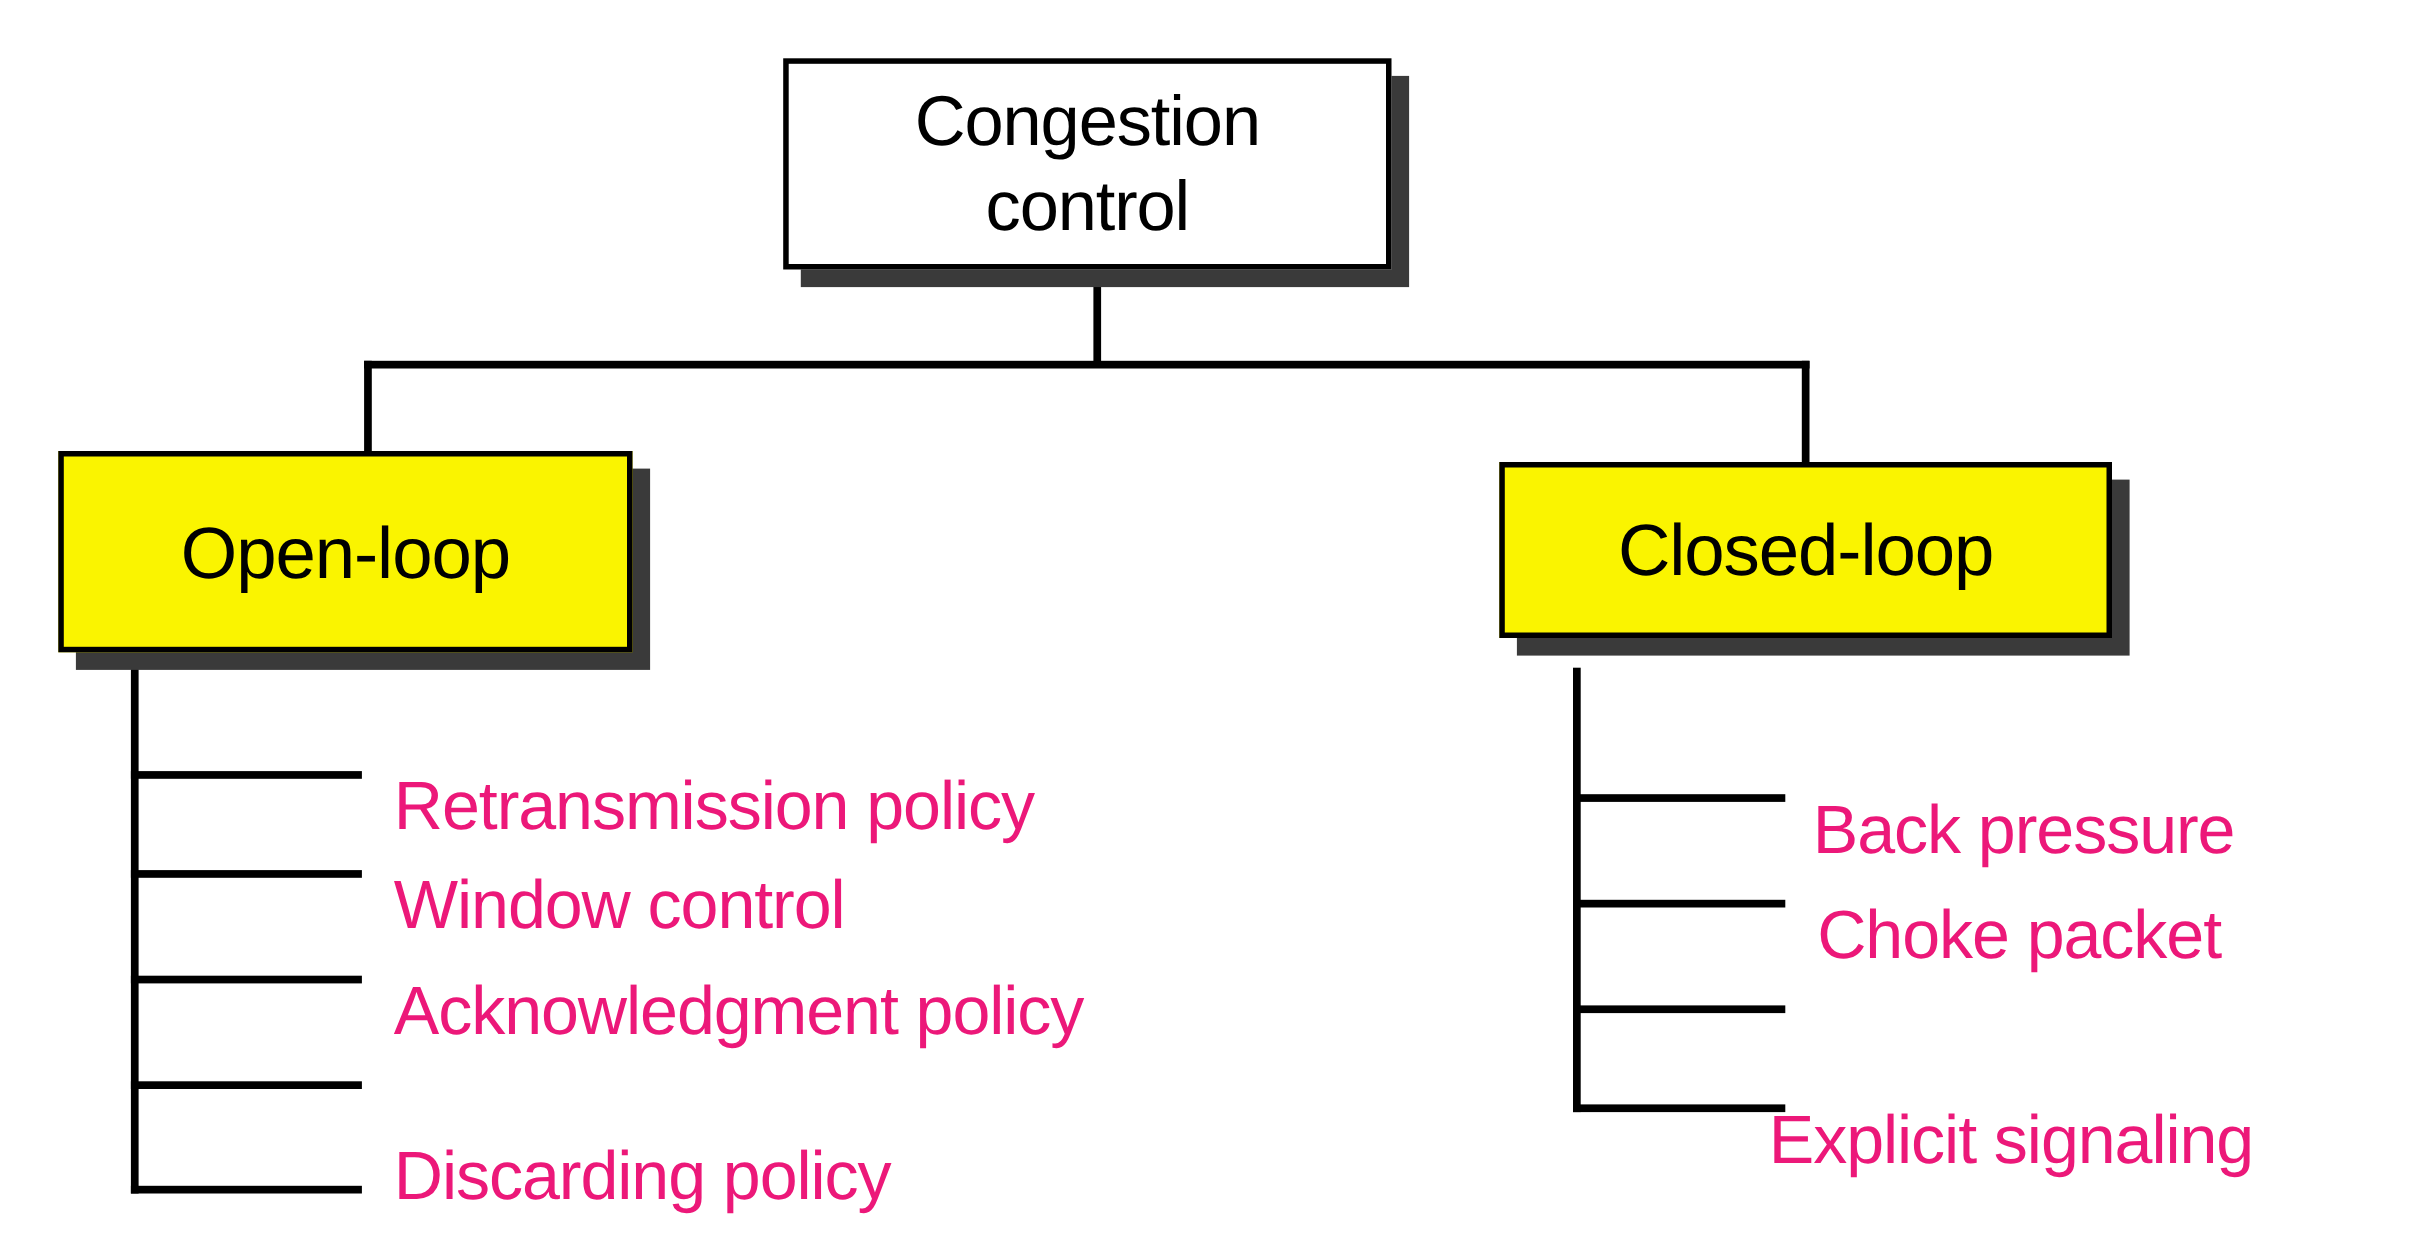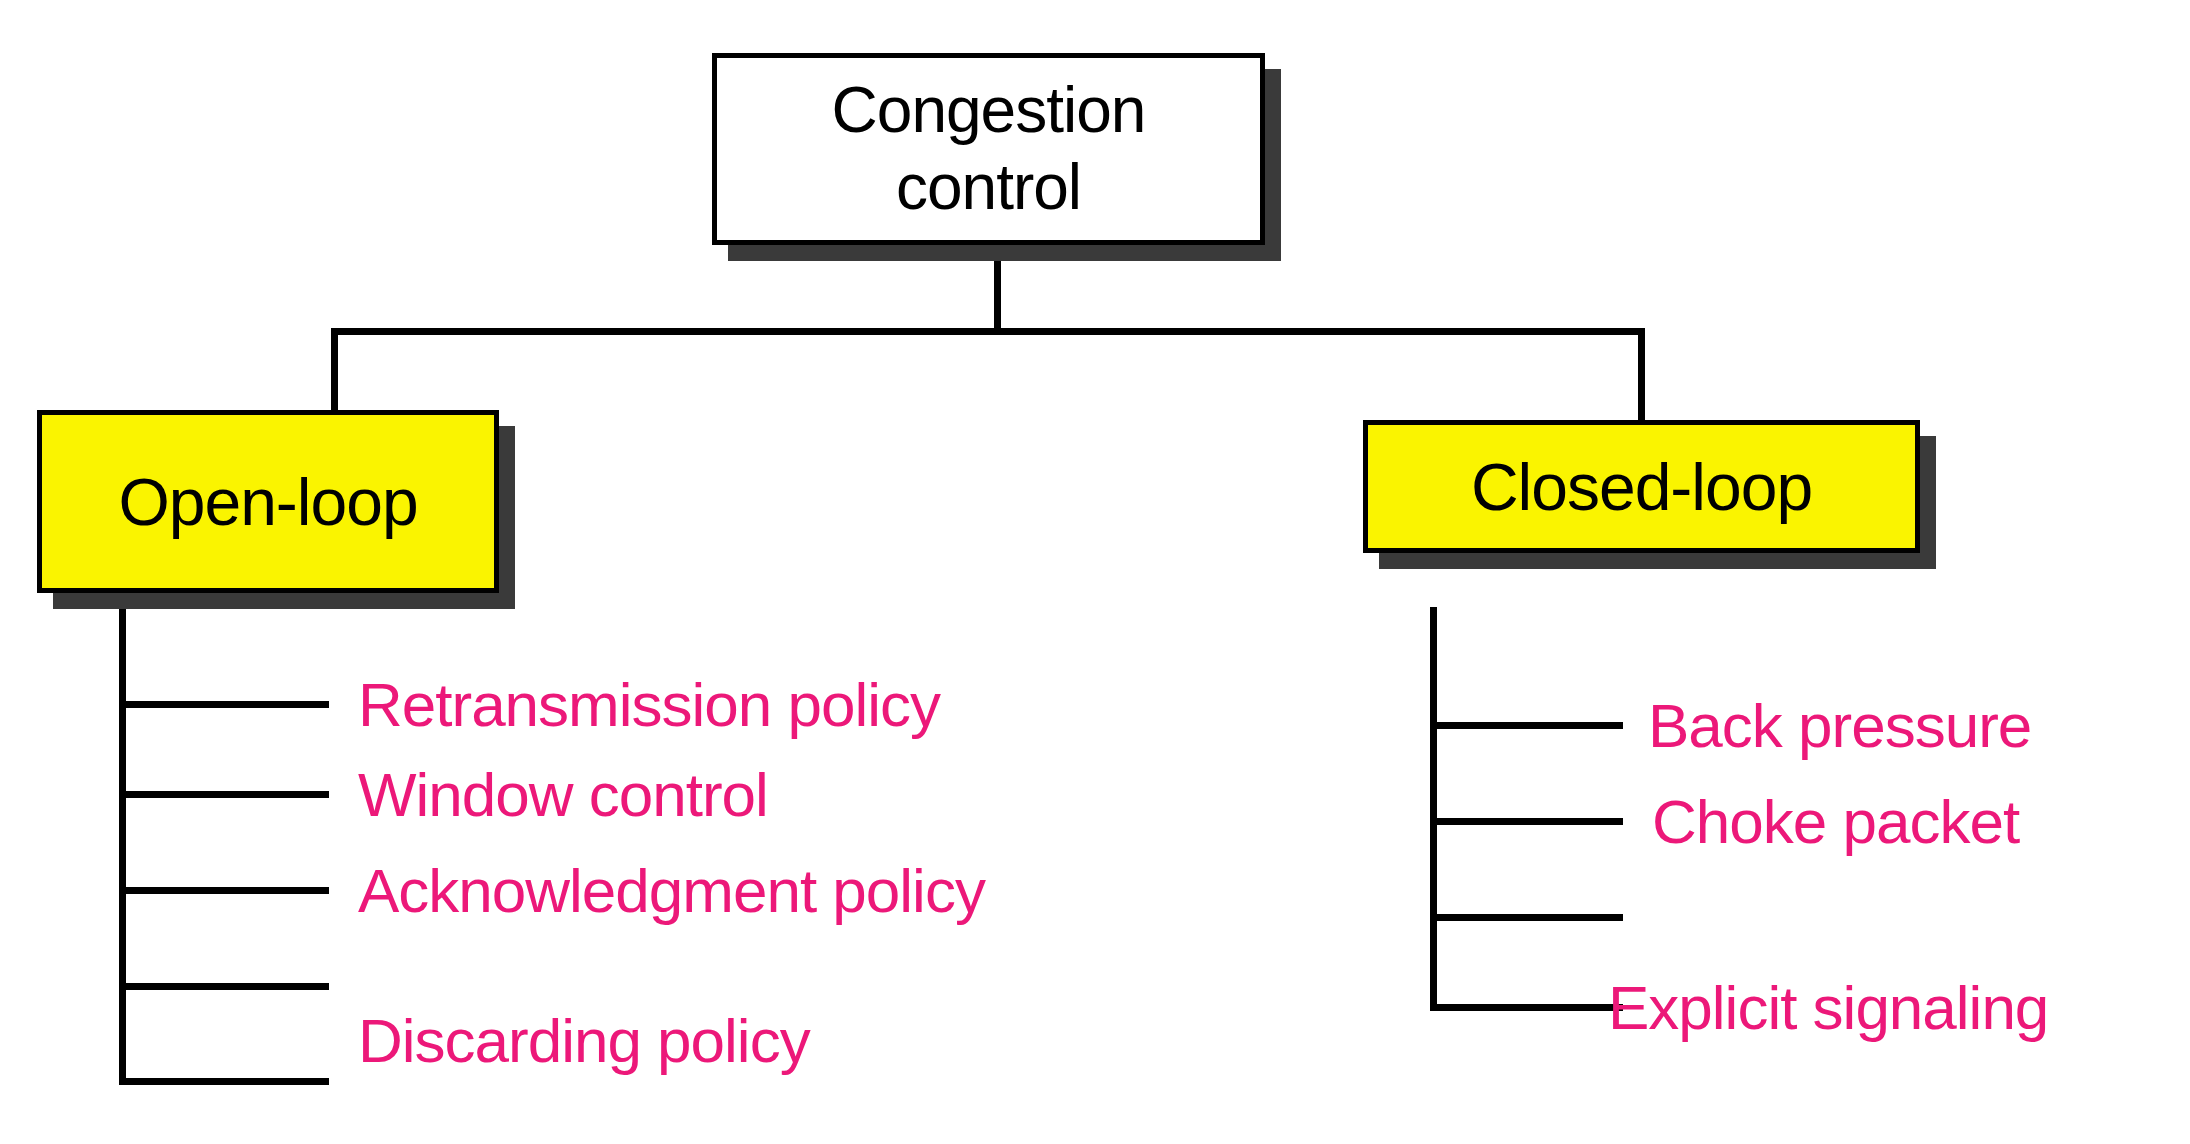--- a/index.html
+++ b/index.html
@@ -41,37 +41,38 @@
     width: 553px; height: 192px;
     background: #ffffff;
     font-size: 64px;
     line-height: 77px;
   }
   .branch-box {
     background: var(--branch-fill, #faf400);
     font-size: 66px;
   }
   .branch-box.open-loop {
-    left: 37px; top: 410px;
-    width: 462px; height: 183px;
+    left: 53px; top: 410px;
+    width: 522px; height: 183px;
   }
   .branch-box.closed-loop {
     left: 1363px; top: 420px;
-    width: 557px; height: 133px;
+    width: 557px; height: 160px;
   }
   
   .item-label {
     position: absolute;
     height: 80px;
     line-height: 80px;
     font-size: 62px;
     letter-spacing: -1px;
     color: var(--item-color, #ec1879);
     white-space: nowrap;
     z-index: 2;
+    margin-top: 29px;
   }
 </style>
 </head>
 <body>
 
 <div id="canvas">
 
   <div class="line" style="left:994px; top:240px; width:7px; height:94px;"></div>
   <div class="line" style="left:331px; top:328px; width:1314px; height:7px;"></div>
   <div class="line" style="left:331px; top:328px; width:7px; height:88px;"></div>

